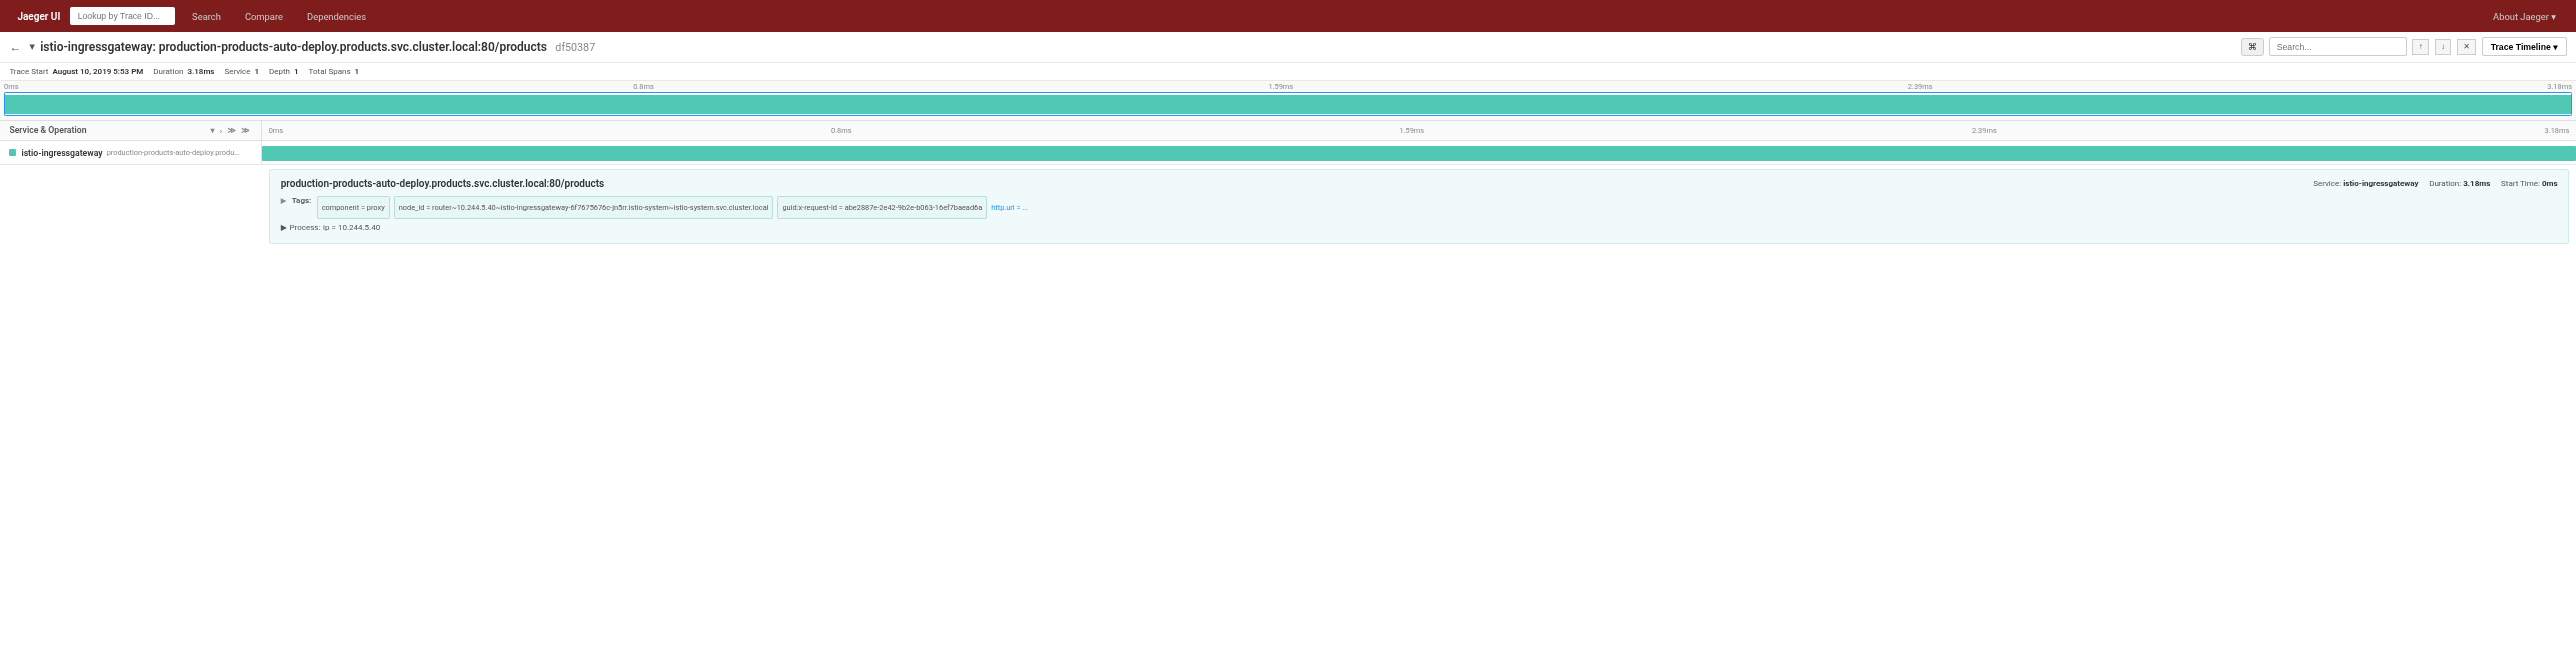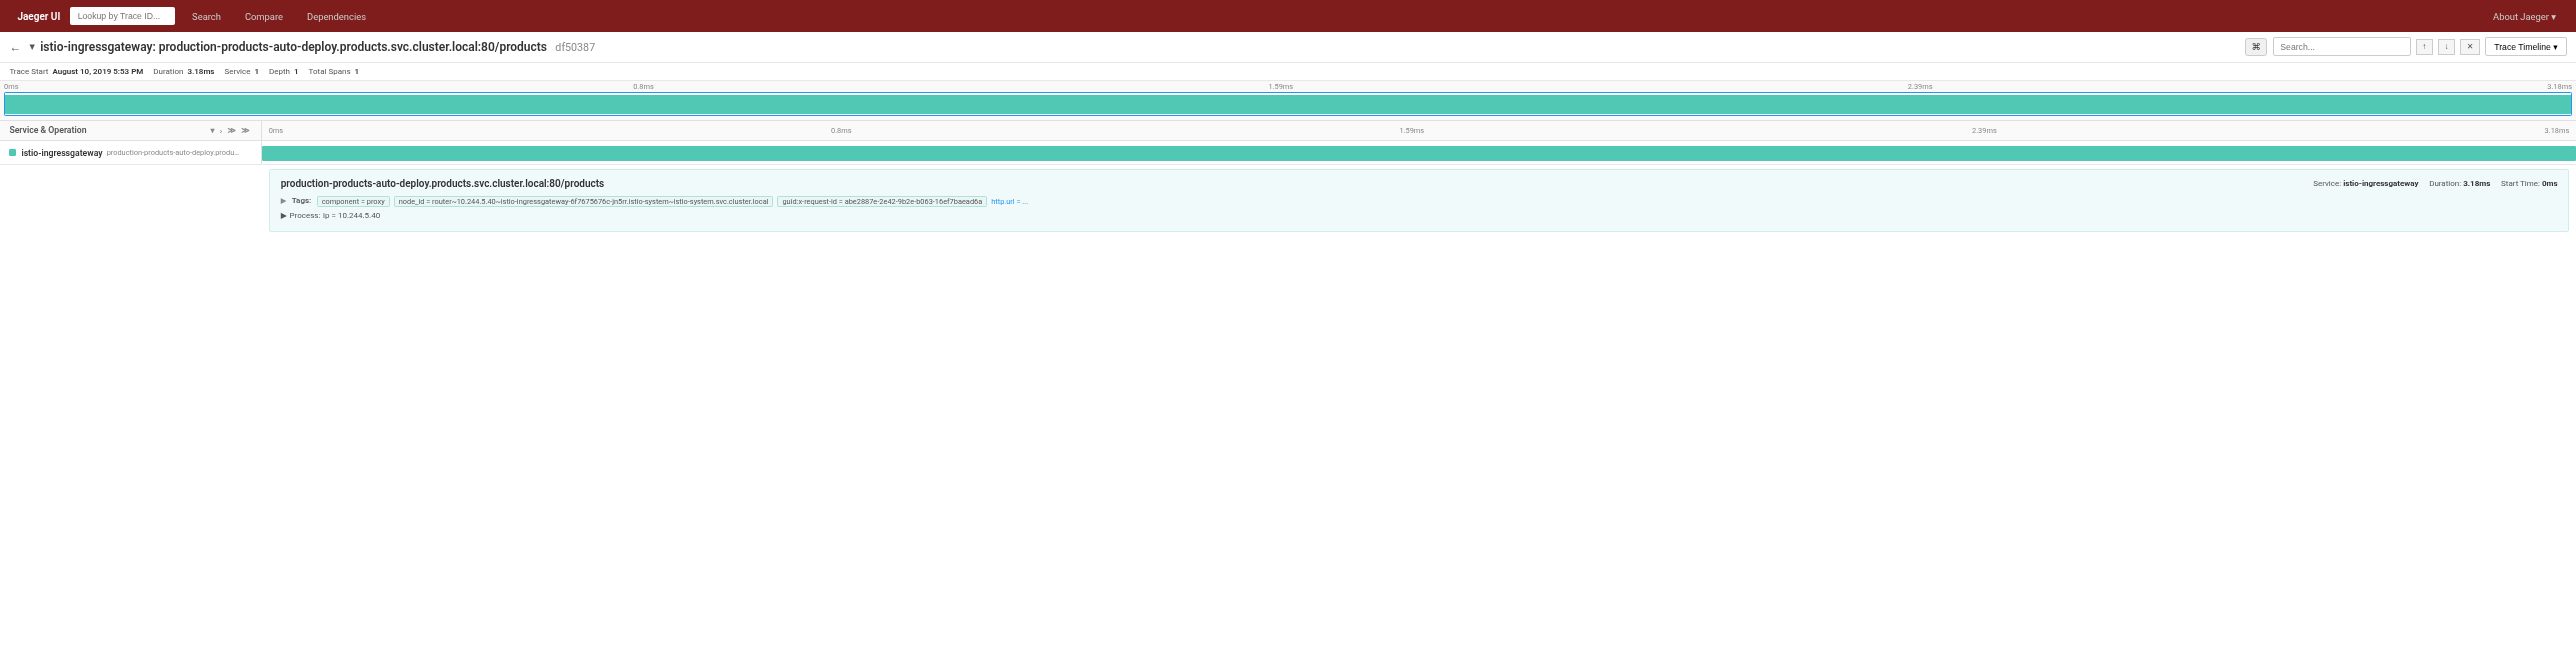--- a/index.html
+++ b/index.html
@@ -130,20 +130,21 @@
     .trace-timeline-btn {
       background: #fff;
       border: 0.7px solid #ccc;
       border-radius: 2px;
       padding: 3.4px 8px;
       font-size: 8.7px;
       cursor: pointer;
       display: flex;
       align-items: center;
       gap: 2.7px;
+      font-weight: bold;
     }
 
     
     .trace-meta {
       padding: 4px 9.4px;
       font-size: 8px;
       color: #555;
       border-bottom: 0.7px solid #e8e8e8;
       display: flex;
       align-items: center;
@@ -332,21 +333,21 @@
     .span-tags .tags-content {
       display: flex;
       flex-wrap: wrap;
       gap: 4px;
       align-items: center;
     }
     .tag-item {
       background: #e8f7f5;
       border: 0.7px solid #b2e0da;
       border-radius: 1.3px;
-      padding: 0 4px;
+      padding: 6px 4px;
       font-size: 7.4px;
       white-space: nowrap;
     }
     .tag-overflow {
       color: #2196f3;
       cursor: pointer;
       font-size: 7.4px;
     }
     .span-process {
       display: flex;

